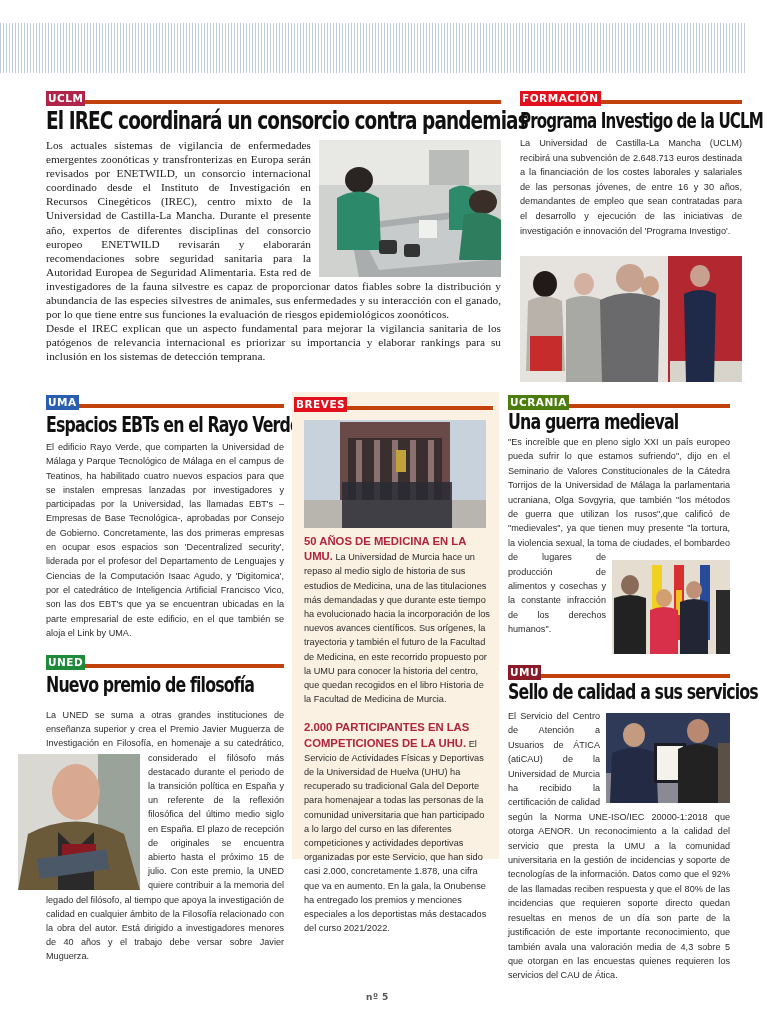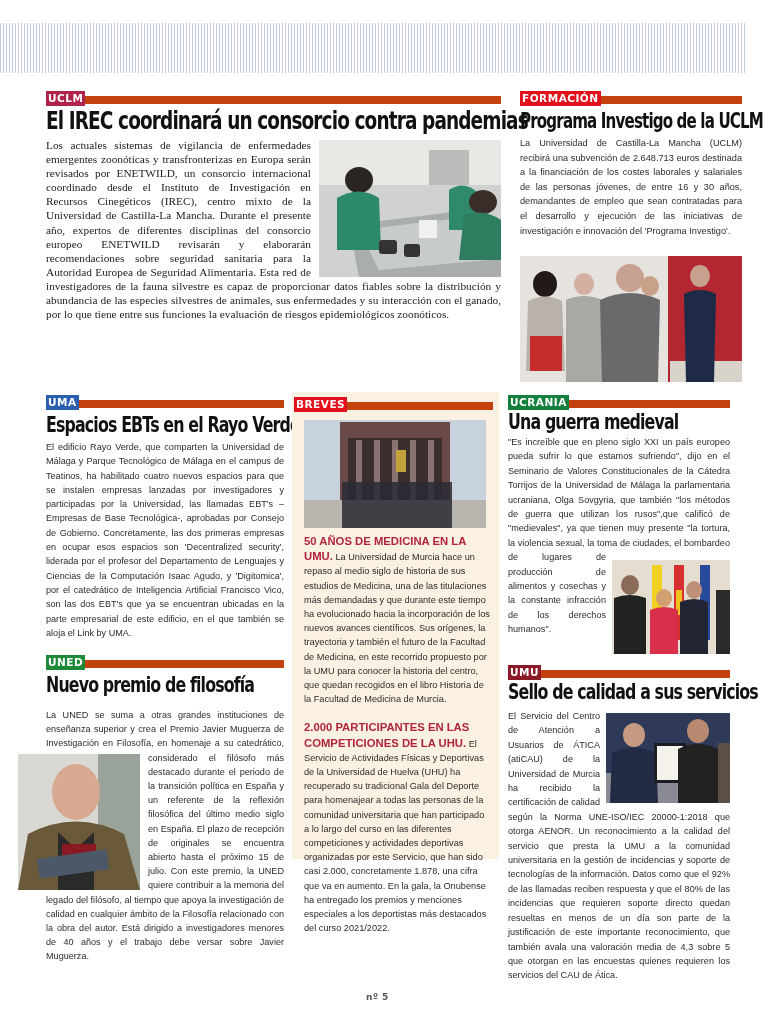--- a/index.html
+++ b/index.html
@@ -5,21 +5,21 @@
   * { box-sizing: border-box; margin: 0; padding: 0; }
   html, body { width: 768px; height: 1023px; background: #ffffff; overflow: hidden; }
   body { position: relative; font-family: "Liberation Sans", sans-serif; color: #222; }
 
   .stripe-band {
     position: absolute; left: 0; top: 23px; width: 745px; height: 50px;
     background: repeating-linear-gradient(90deg, #c3cde0 0 1.2px, #ffffff 1.2px 3px);
   }
 
   .section { position: absolute; }
-  .tag-row { position: relative; height: 16px; border-bottom: 8px solid #c2410c; }
+  .tag-row { position: relative; height: 16px; border-bottom: 4px solid #c2410c; }
   .tag {
     display: inline-block; color: #fff; font-family: "DejaVu Sans", sans-serif; font-weight: bold;
     font-size: 10.5px; line-height: 14px; padding: 0 2px; letter-spacing: 0.5px; height: 15px;
   }
   .headline {
     font-family: "DejaVu Sans", sans-serif; font-weight: bold; color: #111;
     font-size: 19px; letter-spacing: -1.2px; transform: scaleX(0.82); transform-origin: left;
     white-space: nowrap; margin-top: 6px; line-height: 22px;
   }
   .serif { font-family: Liberation Serif, serif; font-size: 11.3px; line-height: 14.1px; text-align: justify; color: #222; }
@@ -56,20 +56,21 @@
         <path d="M18,58 Q40,45 60,58 L62,110 L18,110Z" fill="#2c8a6a"></path>
         <path d="M130,50 Q145,40 158,52 L160,90 L130,90Z" fill="#2f8a6c"></path>
         <ellipse cx="164" cy="62" rx="14" ry="12" fill="#3a2e28"></ellipse>
         <path d="M145,75 Q165,68 182,80 L182,120 L140,120Z" fill="#2d7d5e"></path>
         <rect x="60" y="100" width="18" height="14" fill="#333" rx="3"></rect>
         <rect x="85" y="104" width="16" height="13" fill="#333" rx="3"></rect>
         <rect x="100" y="80" width="18" height="18" fill="#f0f0ee"></rect>
       </svg>
     </div>
     <p>Los actuales sistemas de vigilancia de enfermedades emergentes zoonóticas y transfronterizas en Europa serán revisados por ENETWILD, un consorcio internacional coordinado desde el Instituto de Investigación en Recursos Cinegéticos (IREC), centro mixto de la Universidad de Castilla-La Mancha. Durante el presente año, expertos de diferentes disciplinas del consorcio europeo ENETWILD revisarán y elaborarán recomendaciones sobre seguridad sanitaria para la Autoridad Europea de Seguridad Alimentaria. Esta red de investigadores de la fauna silvestre es capaz de proporcionar datos fiables sobre la distribución y abundancia de las especies silvestres de animales, sus enfermedades y su interacción con el ganado, por lo que tiene entre sus funciones la evaluación de riesgos epidemiológicos zoonóticos.</p>
+    <p>Desde el IREC explican que un aspecto fundamental para mejorar la vigilancia sanitaria de los patógenos de relevancia internacional es priorizar su importancia y elaborar rankings para su inclusión en los sistemas de detección temprana.</p>
   </div>
 </div>
 
 <div class="section" style="left:508px; top:88px; width:222px;margin-left:12px;">
   <div class="tag-row">
     <span class="tag" style="background:#e0101c;">FORMACIÓN</span>
   </div>
   <div class="headline" style="font-size:21px; transform:scaleX(0.72);">Programa Investigo de la UCLM</div>
   <div class="sans" style="margin-top:4px; font-size:9.2px; line-height:14.6px;">La Universidad de Castilla-La Mancha (UCLM) recibirá una subvención de 2.648.713 euros destinada a la financiación de los costes laborales y salariales de las personas jóvenes, de entre 16 y 30 años, demandantes de empleo que sean contratadas para el desarrollo y ejecución de las iniciativas de investigación e innovación del 'Programa Investigo'.</div>
   <div class="photo" style="width:222px; height:126px; margin-top:18px;">
@@ -144,21 +145,21 @@
   <div class="sans" style="margin:6px 8px 0 12px; font-size:9.2px; line-height:14.2px; text-align:left;">
     <span class="breves-title">50 AÑOS DE MEDICINA EN LA UMU.</span><span> La Universidad de Murcia hace un repaso al medio siglo de historia de sus estudios de Medicina, una de las titulaciones más demandadas y que durante este tiempo ha evolucionado hacia la incorporación de los nuevos avances científicos. Sus orígenes, la trayectoria y también el futuro de la Facultad de Medicina, en este recorrido propuesto por la UMU para conocer la historia del centro, que quedan recogidos en el libro Historia de la Facultad de Medicina de Murcia.</span>
   </div>
   <div class="sans" style="margin:14px 8px 0 12px; font-size:9.2px; line-height:14.2px; text-align:left;">
     <span class="breves-title">2.000 PARTICIPANTES EN LAS COMPETICIONES DE LA UHU.</span><span> El Servicio de Actividades Físicas y Deportivas de la Universidad de Huelva (UHU) ha recuperado su tradicional Gala del Deporte para homenajear a todas las personas de la comunidad universitaria que han participado a lo largo del curso en las diferentes competiciones y actividades deportivas organizadas por este Servicio, que han sido casi 2.000, concretamente 1.878, una cifra que va en aumento. En la gala, la Onubense ha entregado los premios y menciones especiales a los deportistas más destacados del curso 2021/2022.</span>
   </div>
 </div>
 
 <div class="section" style="left:508px; top:392px; width:222px;">
   <div class="tag-row">
-    <span class="tag" style="background:#15803d;text-align:right;">UCRANIA</span>
+    <span class="tag" style="background:#4d7c0f;text-align:right;">UCRANIA</span>
   </div>
   <div class="headline" style="font-size:22px; transform:scaleX(0.72); margin-top:3px;">Una guerra medieval</div>
   <div class="sans" style="margin-top:2px; font-size:9.1px; line-height:14.4px;">
     <div class="photo" style="float:right; width:118px; height:94px; margin:125px 0 0 6px; shape-outside: inset(125px 0 0 0);">
       <svg width="118" height="94" viewBox="0 0 118 94">
         <rect width="118" height="94" fill="#e4ddd0"></rect>
         <rect x="40" y="5" width="10" height="75" fill="#f0d020"></rect>
         <rect x="62" y="5" width="10" height="75" fill="#d83030"></rect>
         <rect x="64" y="30" width="6" height="25" fill="#f0c020"></rect>
         <rect x="88" y="5" width="10" height="75" fill="#284a9a"></rect>

